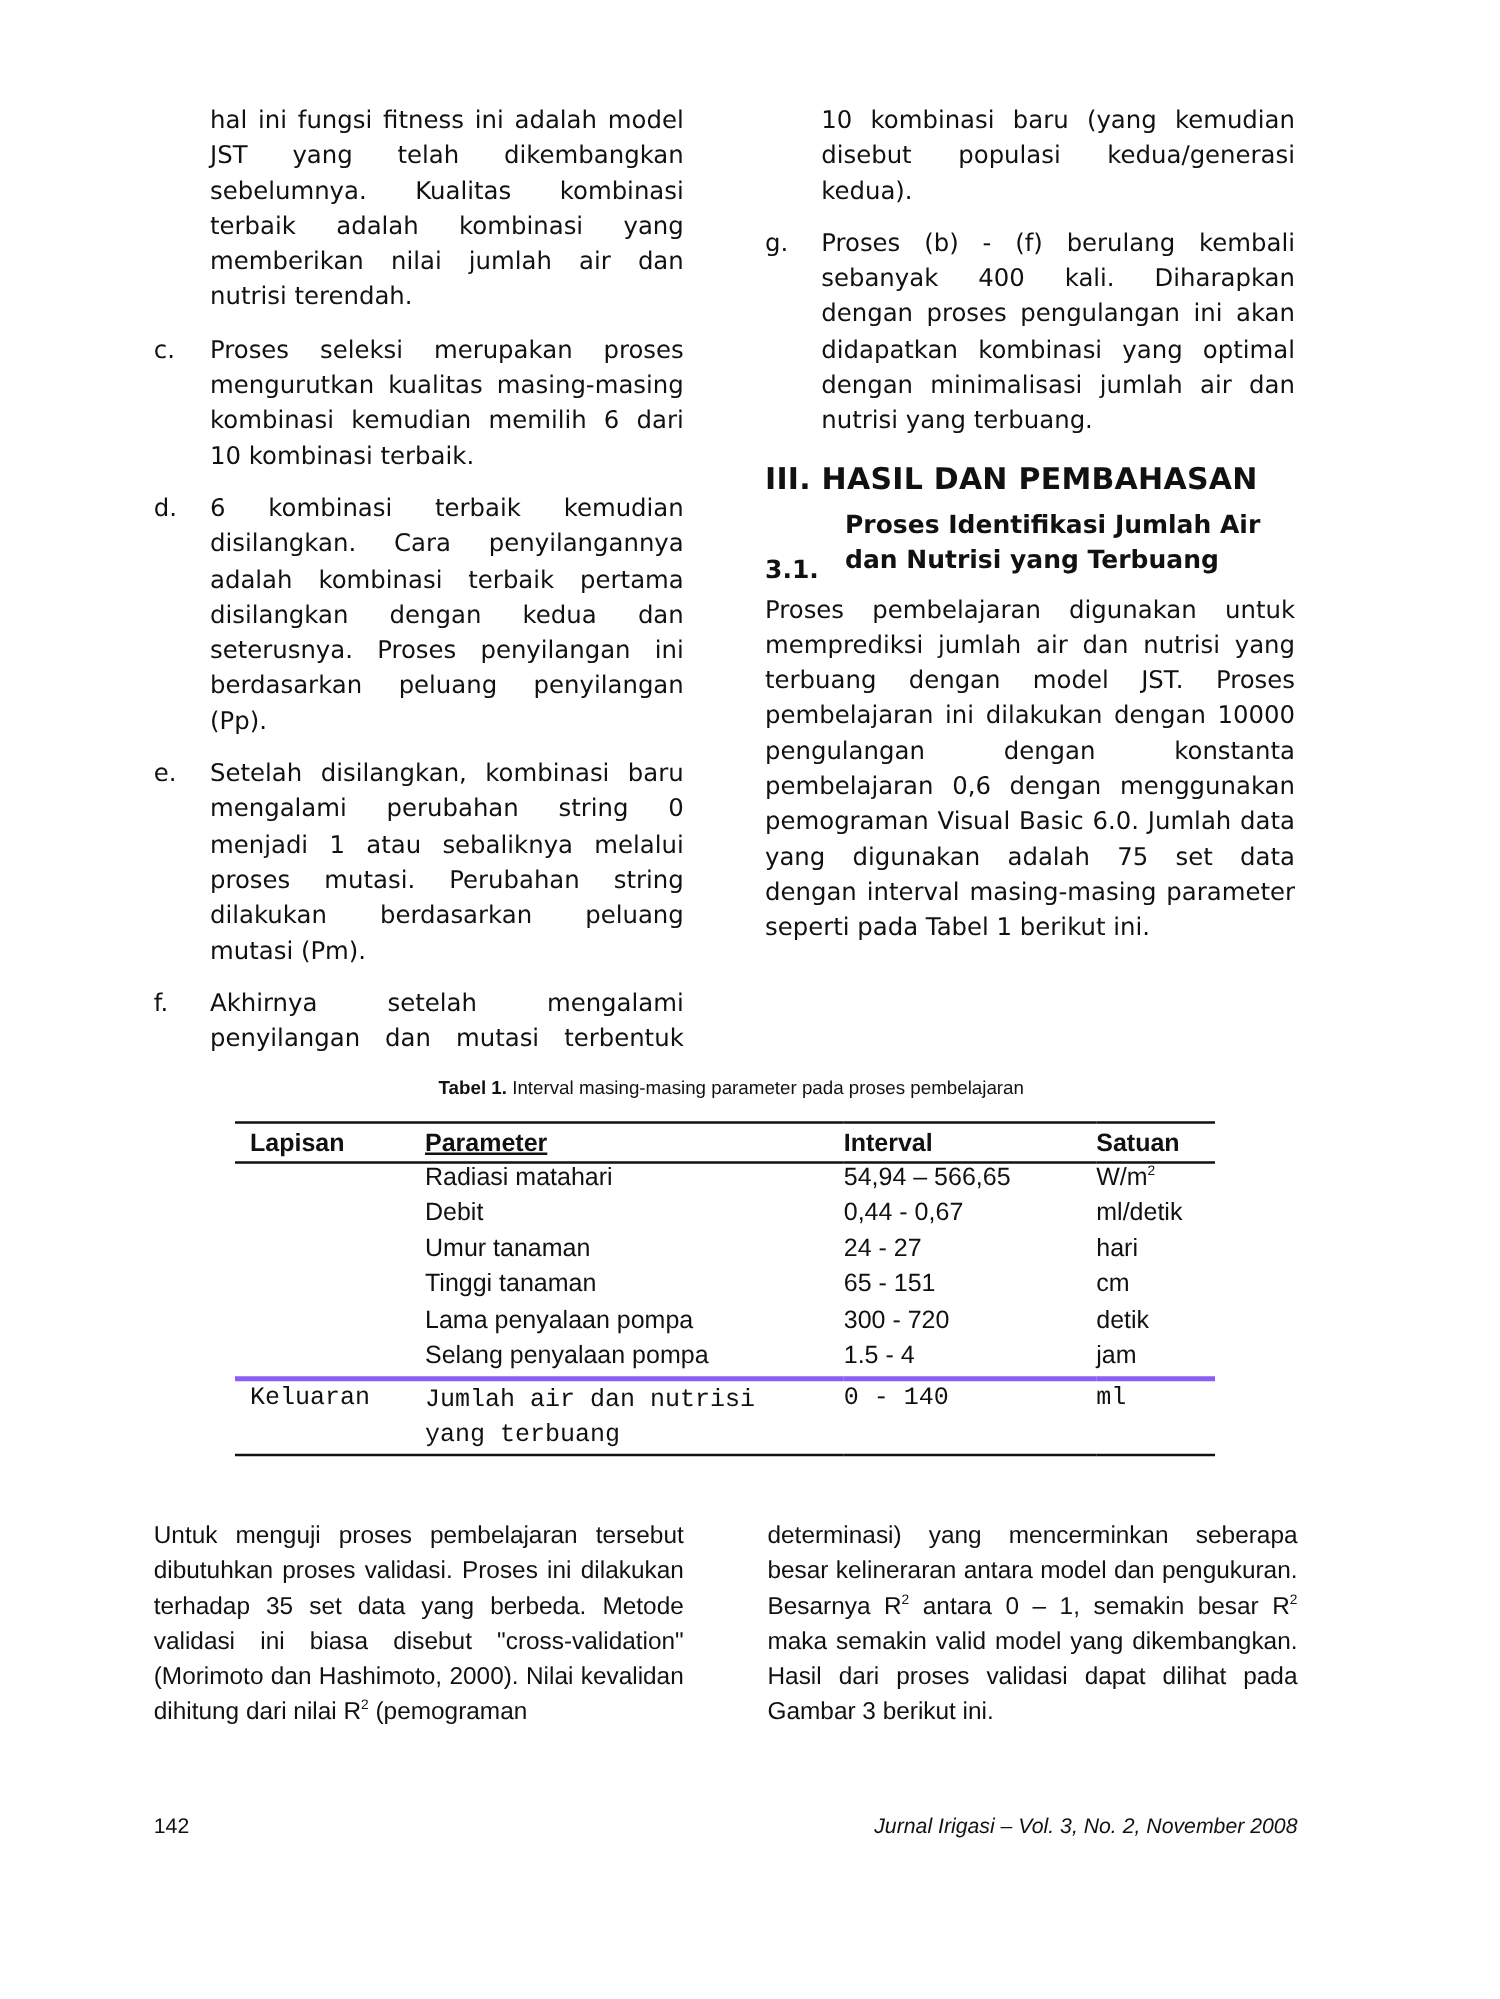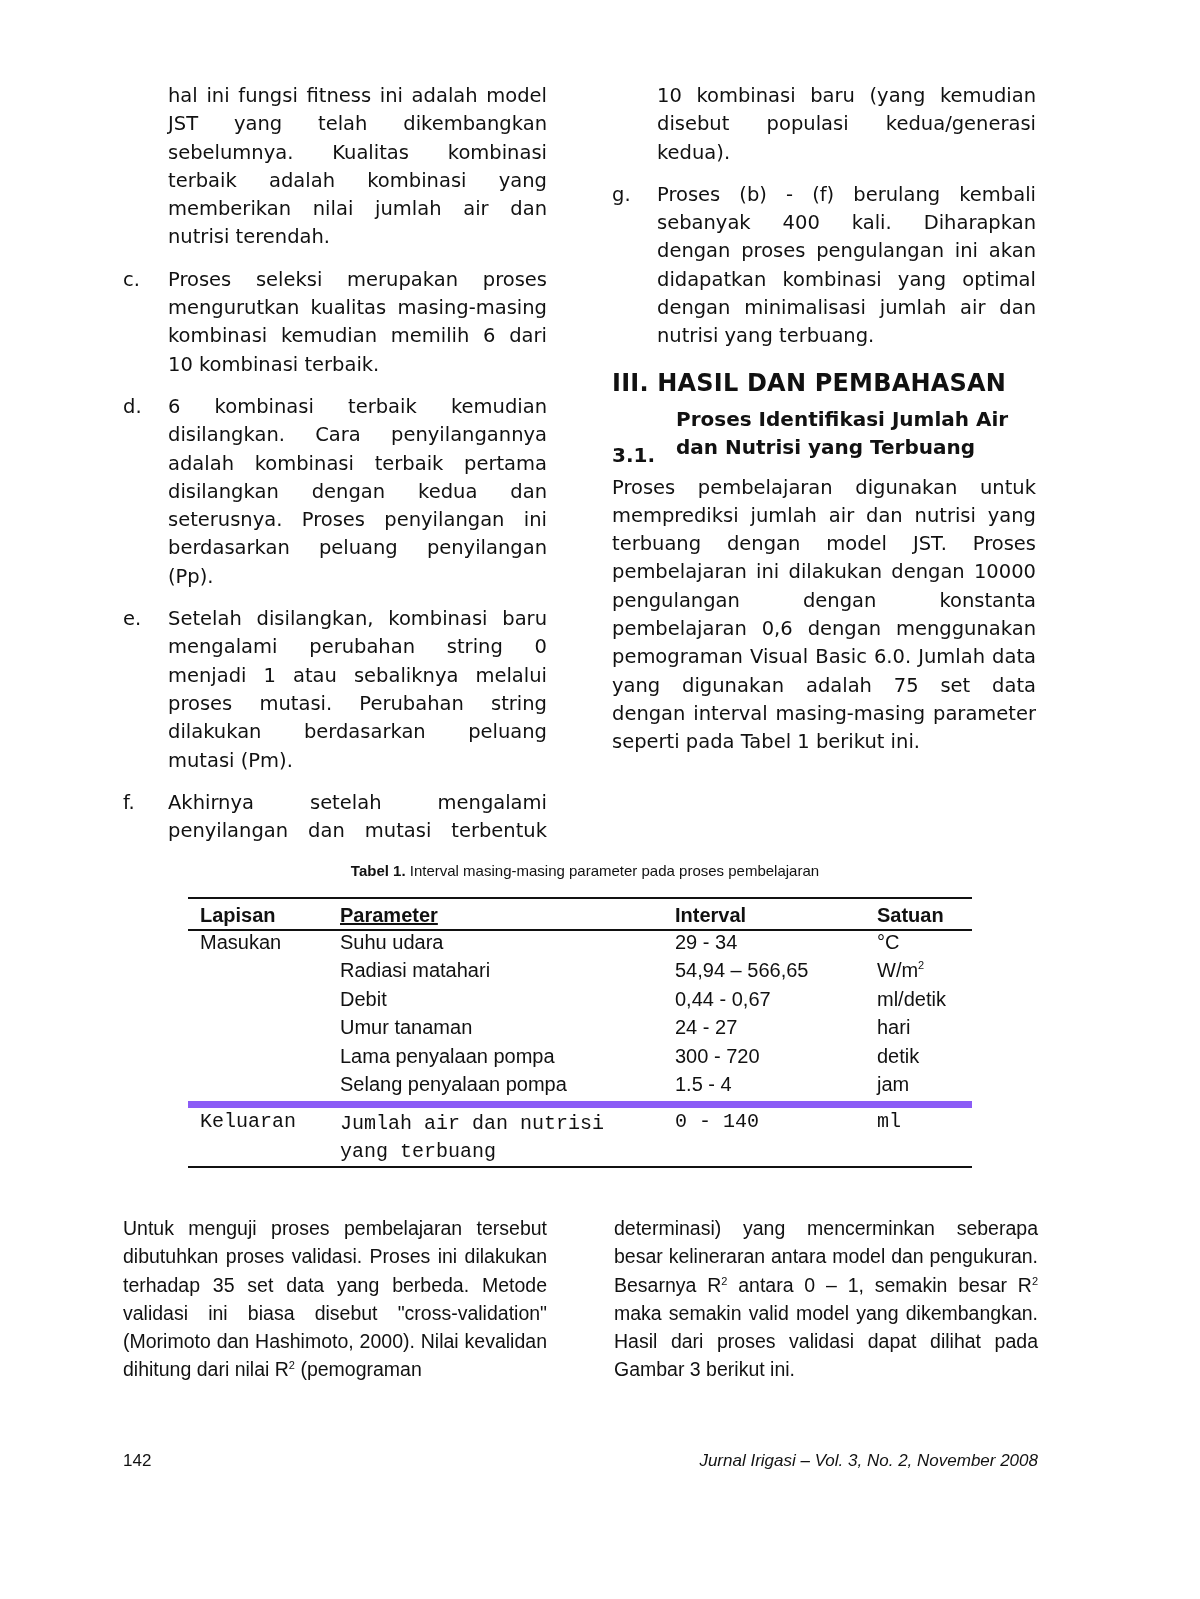--- a/index.html
+++ b/index.html
@@ -14,21 +14,21 @@
   .p { text-align: justify; }
   .h1 { font-weight: bold; font-size: 24px; margin: 18px 0 8px 0; letter-spacing: 0.2px; }
   .h2 { font-weight: bold; font-size: 20px; position: relative; padding-left: 64px; margin-bottom: 12px; }
   .h2 .num { position: absolute; left: 0; top: 0; margin-top: 36px; }
   .caption { position: absolute; top: 862px; left: 0; width: 1170px; text-align: center; font-size: 15px; font-family: "Liberation Sans", sans-serif; }
   .caption b { font-weight: bold; }
   table.t1 { position: absolute; left: 188px; top: 897px; width: 784px; border-collapse: collapse;
              font-family: "Liberation Sans", sans-serif; font-size: 20px; }
   table.t1 th { text-align: left; font-weight: bold; padding: 2px 0 0 0; border-top: 2px solid #111; border-bottom: 2px solid #111; height: 28px; }
   table.t1 td { padding: 0; height: 28.4px; vertical-align: top; }
-  table.t1 tr.last-in td { border-bottom: 7px solid #8b5cf6; }
+  table.t1 tr.last-in td { border-bottom: 4px solid #8b5cf6; }
   table.t1 tr.out td { padding-top: 2px; font-family: Liberation Mono, monospace; }
   table.t1 tr.out-end td { border-bottom: 2px solid #111; }
   .c1 { width: 140px; padding-left: 12px !important; }
   .c2 { width: 335px; text-decoration: underline; }
   .c3 { width: 202px; }
   sup { font-size: 11px; vertical-align: super; line-height: 0; }
   .bcol { position: absolute; top: 1214px; width: 424px; font-size: 19.5px; line-height: 28.3px;
           font-family: "Liberation Sans", sans-serif; text-align: justify; }
   .footer-page { position: absolute; left: 123px; top: 1451px; font-size: 17px; font-family: "Liberation Sans", sans-serif; }
   .footer-journal { position: absolute; right: 162px; top: 1451px; font-size: 17px; font-style: italic; font-family: "Liberation Sans", sans-serif; }
@@ -79,42 +79,42 @@
   <thead>
     <tr>
       <th class="c1">Lapisan</th>
       <th class="c2">Parameter</th>
       <th class="c3">Interval</th>
       <th>Satuan</th>
     </tr>
   </thead>
   <tbody>
     <tr>
-      <td class="c1">Masukan</td>
-      <td>Suhu udara</td>
-      <td>29 - 34</td>
-      <td>°C</td>
-    </tr>
-    <tr>
       <td class="c1"></td>
       <td>Radiasi matahari</td>
       <td>54,94 – 566,65</td>
       <td><span>W/m</span><sup>2</sup></td>
     </tr>
     <tr>
       <td class="c1"></td>
       <td>Debit</td>
       <td>0,44 - 0,67</td>
       <td>ml/detik</td>
     </tr>
     <tr>
       <td class="c1"></td>
       <td>Umur tanaman</td>
       <td>24 - 27</td>
       <td>hari</td>
+    </tr>
+    <tr>
+      <td class="c1"></td>
+      <td>Tinggi tanaman</td>
+      <td>65 - 151</td>
+      <td>cm</td>
     </tr>
     <tr>
       <td class="c1"></td>
       <td>Lama penyalaan pompa</td>
       <td>300 - 720</td>
       <td>detik</td>
     </tr>
     <tr class="last-in">
       <td class="c1"></td>
       <td>Selang penyalaan pompa</td>

